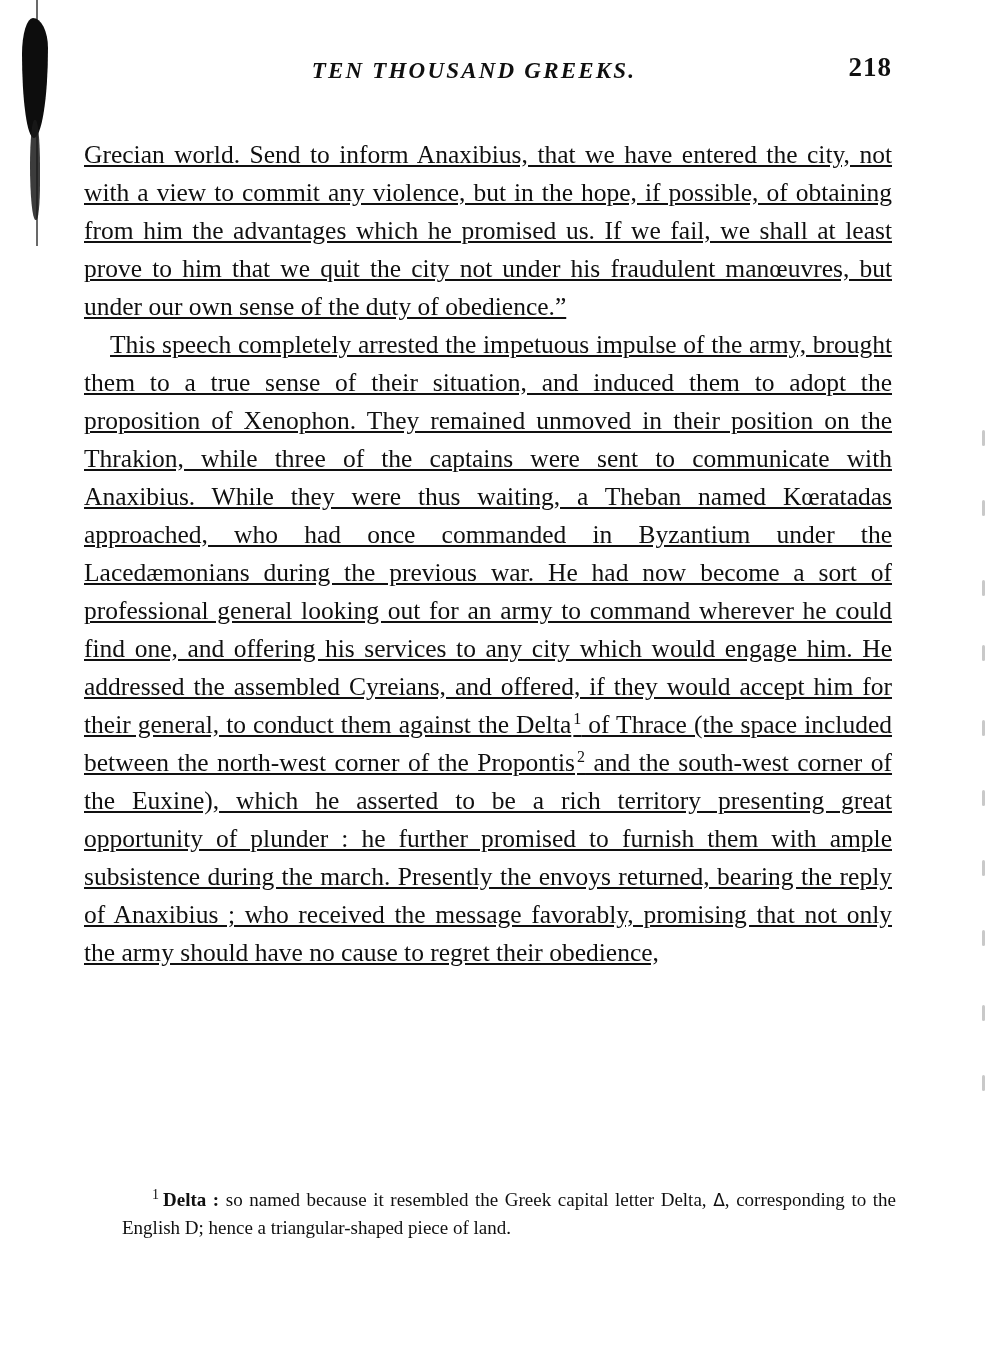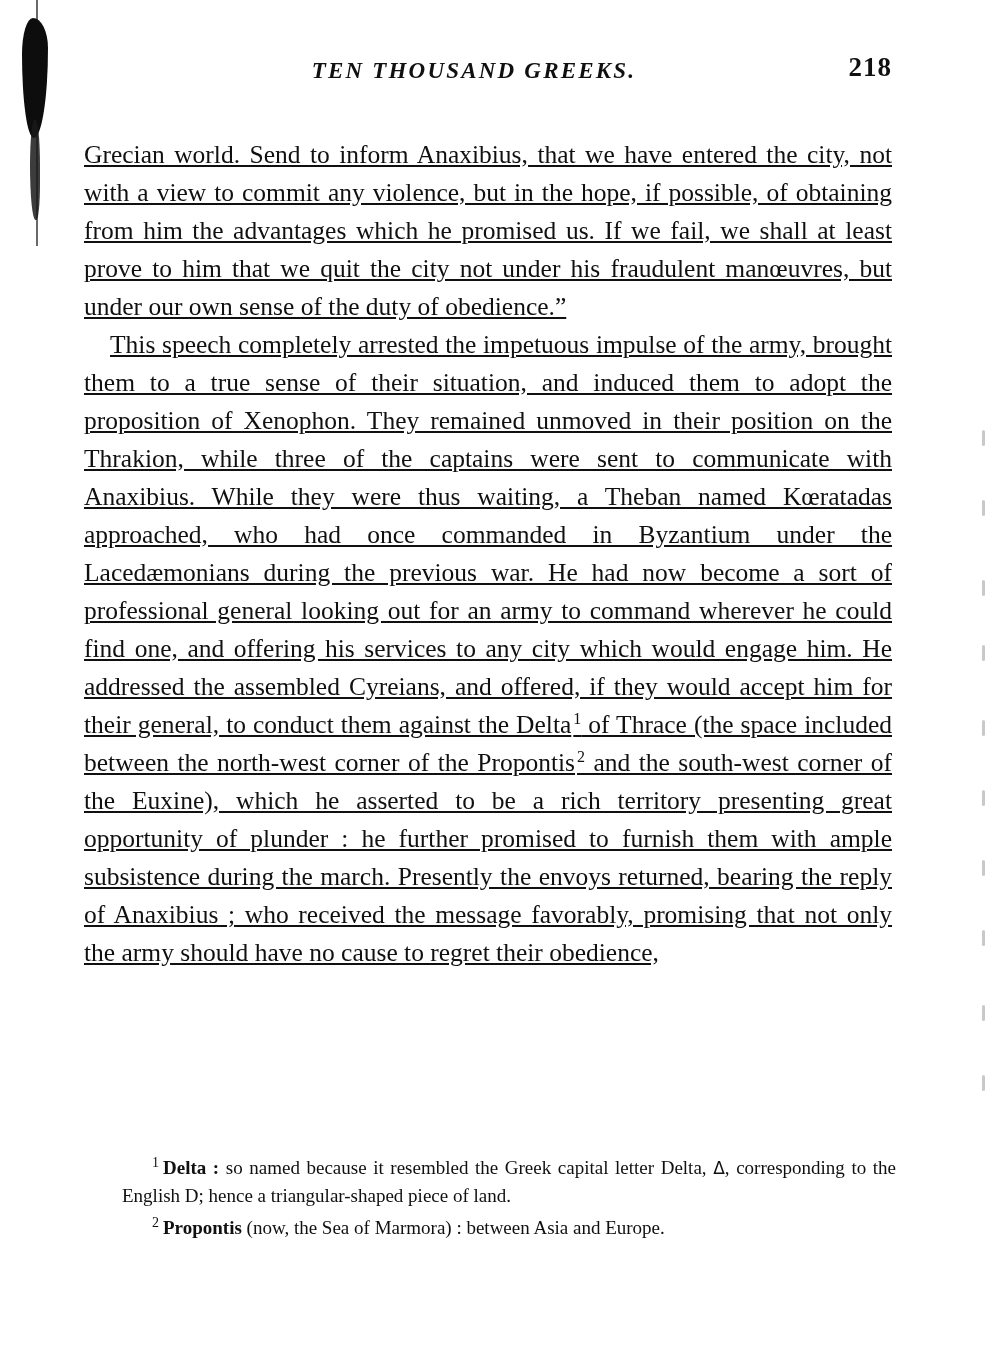--- a/index.html
+++ b/index.html
@@ -190,16 +190,15 @@
     <div class="head-folio">218</div>
   </header>
 
   <section class="body-text">
     <p>Grecian world.   Send to inform Anaxibius, that we have entered the city, not with a view to commit any violence, but in the hope, if possible, of obtaining from him the advantages which he promised us.   If we fail, we shall at least prove to him that we quit the city not under his fraudulent manœuvres, but under our own sense of the duty of obedience.”</p>
     <p class="indent"><span>This speech completely arrested the impetuous impulse of the army, brought them to a true sense of their situation, and induced them to adopt the proposition of Xenophon.   They remained unmoved in their position on the Thrakion, while three of the captains were sent to communicate with Anaxibius.   While they were thus waiting, a Theban named Kœratadas approached, who had once commanded in Byzantium under the Lacedæmonians during the previous war.   He had now become a sort of professional general looking out for an army to command wherever he could find one, and offering his services to any city which would engage him.   He addressed the assembled Cyreians, and offered, if they would accept him for their general, to conduct them against the Delta</span><span class="sup">1</span><span> of Thrace (the space included between the north-west corner of the Propontis</span><span class="sup">2</span><span> and the south-west corner of the Euxine), which he asserted to be a rich territory presenting great opportunity of plunder : he further promised to furnish them with ample subsistence during the march.   Presently the envoys returned, bearing the reply of Anaxibius ; who received the message favorably, promising that not only the army should have no cause to regret their obedience,</span></p>
   </section>
 
   <section class="footnotes">
     <p><span class="fnum">1</span><b>Delta :</b><span> so named because it resembled the Greek capital letter Delta, </span><span class="greek-delta">Δ</span><span>, corresponding to the English D; hence a triangular-shaped piece of land.</span></p>
-    <p><span class="fnum">2</span><b>Propontis</b><span> (now, the Sea of Marmora) : between Asia and Europe.</span></p>
   </section>
 
 </div>
 
 </body></html>

